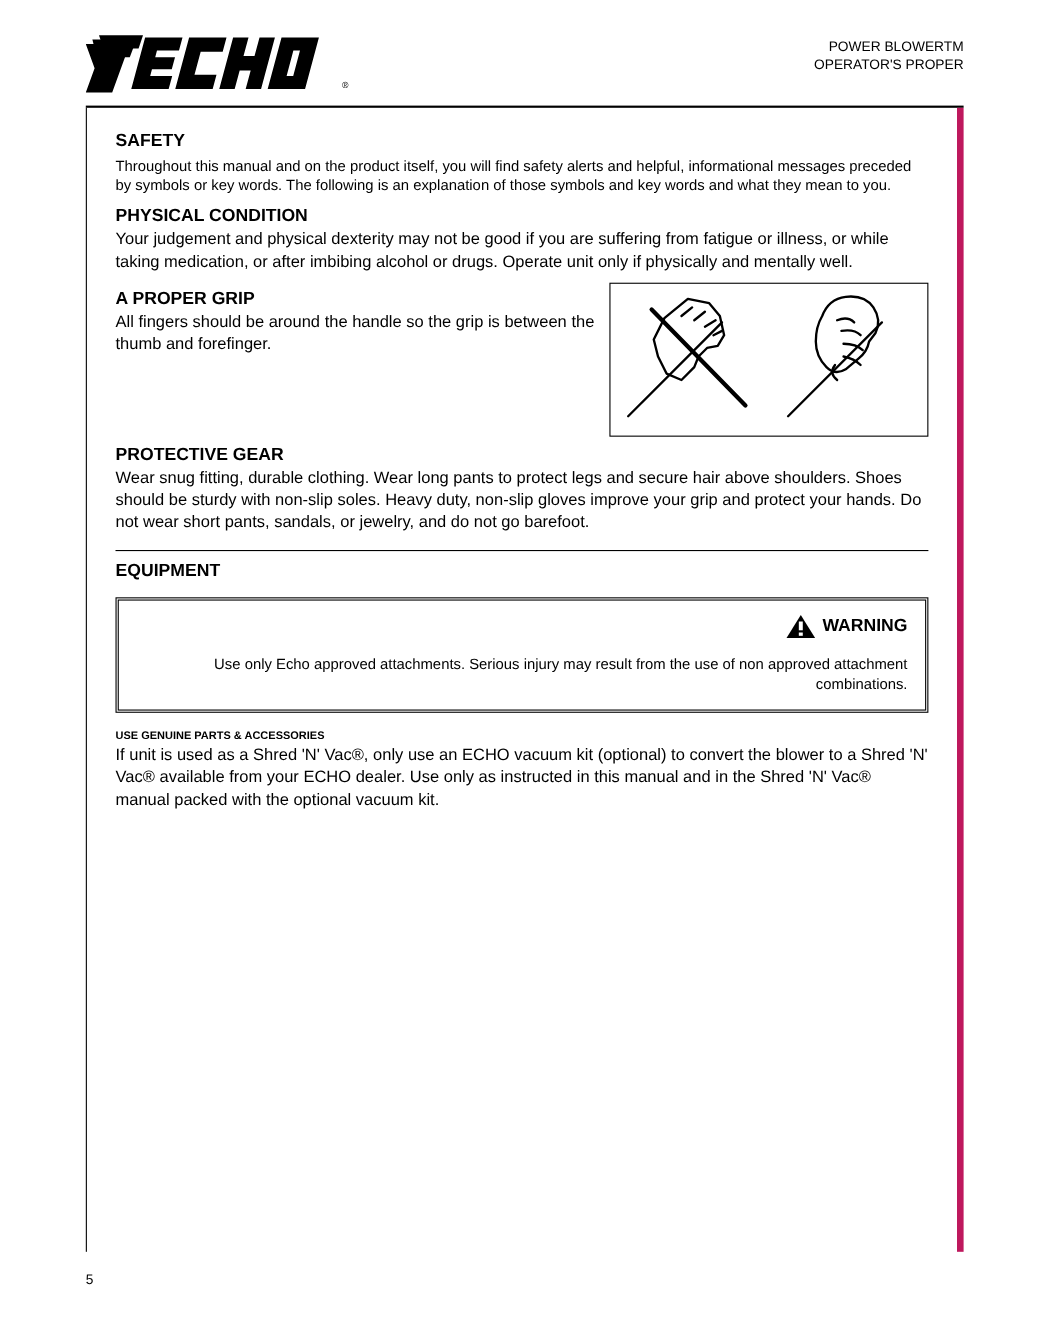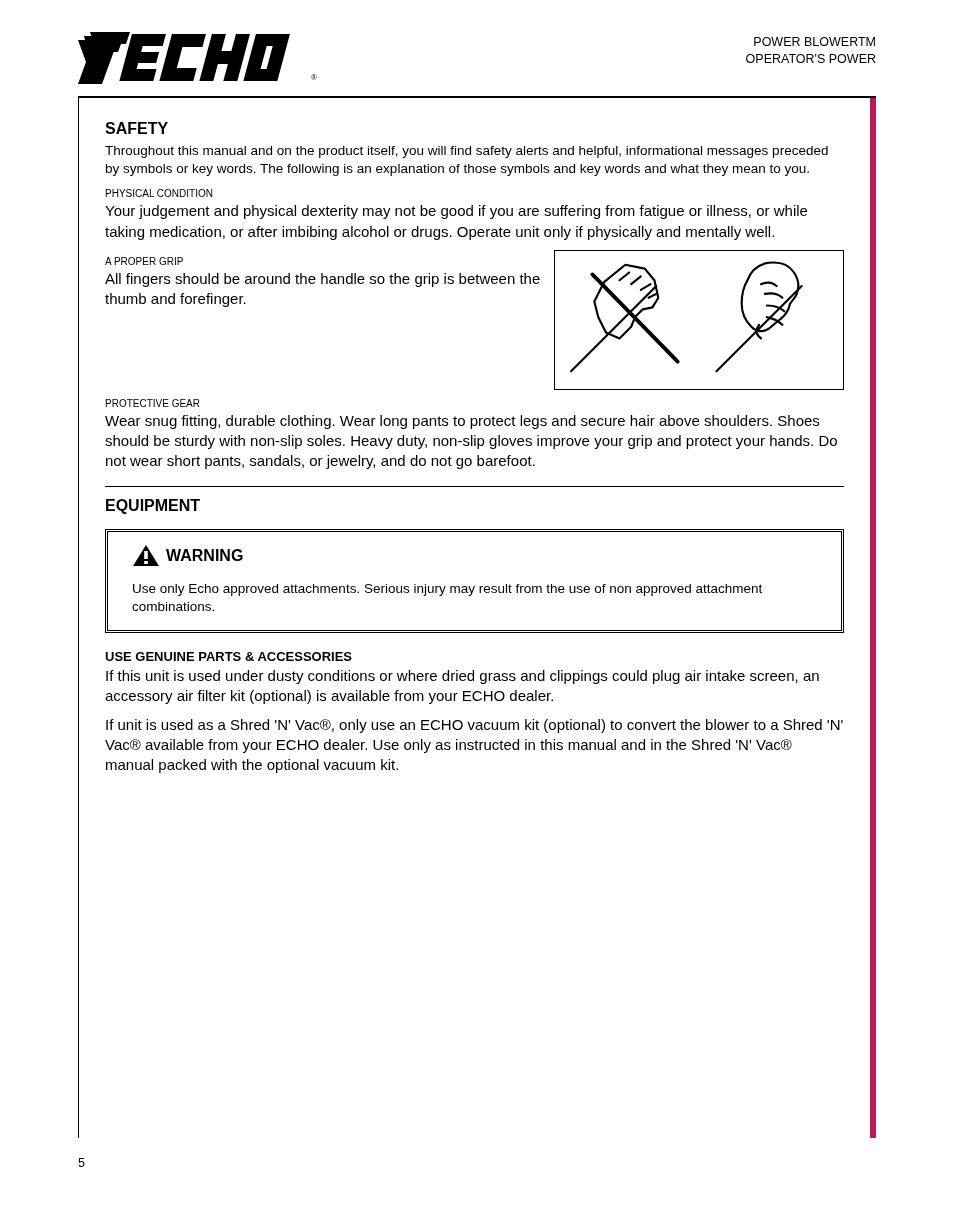--- a/index.html
+++ b/index.html
@@ -48,22 +48,22 @@
       margin-top: 4px;
       margin-bottom: 4px;
       text-transform: uppercase;
     }
     .intro {
       font-size: 13.5px;
       line-height: 1.35;
       margin-bottom: 10px;
     }
     .h2 {
-      font-size: 10px;
-      font-weight: normal;
+      font-size: 16px;
+      font-weight: bold;
       margin-top: 6px;
       margin-bottom: 2px;
     }
     .para {
       font-size: 15px;
       line-height: 1.35;
       margin-bottom: 8px;
     }
     .two-col {
       display: flex;
@@ -92,41 +92,41 @@
     }
     .h1b {
       font-size: 16px;
       font-weight: bold;
       text-transform: uppercase;
       margin-bottom: 14px;
     }
     .warning-box {
       border: 3px double #000;
       padding: 12px 16px 14px 24px;
-      text-align: left;
+      text-align: right;
       margin-bottom: 16px;
     }
     .warning-head {
       font-size: 16px;
       font-weight: bold;
       text-transform: uppercase;
       display: inline-flex;
       align-items: center;
       gap: 6px;
     }
     .warning-head .wi {
       width: 28px; height: 24px; display: inline-block;
     }
     .warning-body {
       font-size: 13.5px;
       line-height: 1.35;
       margin-top: 8px;
     }
     .h3 {
-      font-size: 13px;
+      font-size: 10px;
       font-weight: bold;
       margin-bottom: 2px;
     }
     .footer {
       font-size: 12.5px;
       margin-top: 18px;
     }
   </style>
 </head>
 <body>
@@ -147,21 +147,21 @@
             <path d="M40 4 h34 v13 h-20 v21 h20 v13 h-34 z"></path>
             <path d="M80 4 h14 v17 h10 v-17 h14 v47 h-14 v-17 h-10 v17 h-14 z"></path>
             <path d="M124 4 h34 v47 h-34 z M138 16 v23 h6 v-23 z"></path>
           </g>
           <text x="233" y="50" font-size="8" font-family="Arial">®</text>
         </g>
       </svg>
     </div>
     <div class="product-line">
       <div>POWER BLOWERTM</div>
-      <div>OPERATOR'S POWER</div>
+      <div>OPERATOR'S PROPER</div>
     </div>
   </div>
   <hr class="header-rule">
 
   <div class="content">
 
     <div class="h1">safety</div>
 
     <p class="intro">Throughout this manual and on the product itself, you will find safety alerts and helpful, informational messages preceded by symbols or key words. The following is an explanation of those symbols and key words and what they mean to you.</p>
 
@@ -209,19 +209,18 @@
               <rect x="12.2" y="17" width="3.6" height="3" fill="#fff"></rect>
             </svg>
         </span>
         <span>WARNING</span>
       </div>
       <div class="warning-body">Use only Echo approved attachments. Serious injury may result from the use of non approved attachment combinations.</div>
     </div>
 
     <div class="h3">USE GENUINE PARTS &amp; ACCESSORIES</div>
 
-    <p class="para">If this unit is used under dusty conditions or where dried grass and clippings could plug air intake screen, an accessory air filter kit (optional) is available from your ECHO dealer.</p>
     <p class="para">If unit is used as a Shred 'N' Vac®, only use an ECHO vacuum kit (optional) to convert the blower to a Shred 'N' Vac® available from your ECHO dealer. Use only as instructed in this manual and in the Shred 'N' Vac® manual packed with the optional vacuum kit.</p>
 
   </div>
 
   <div class="footer">5</div>
 </div>
 
 </body></html>

